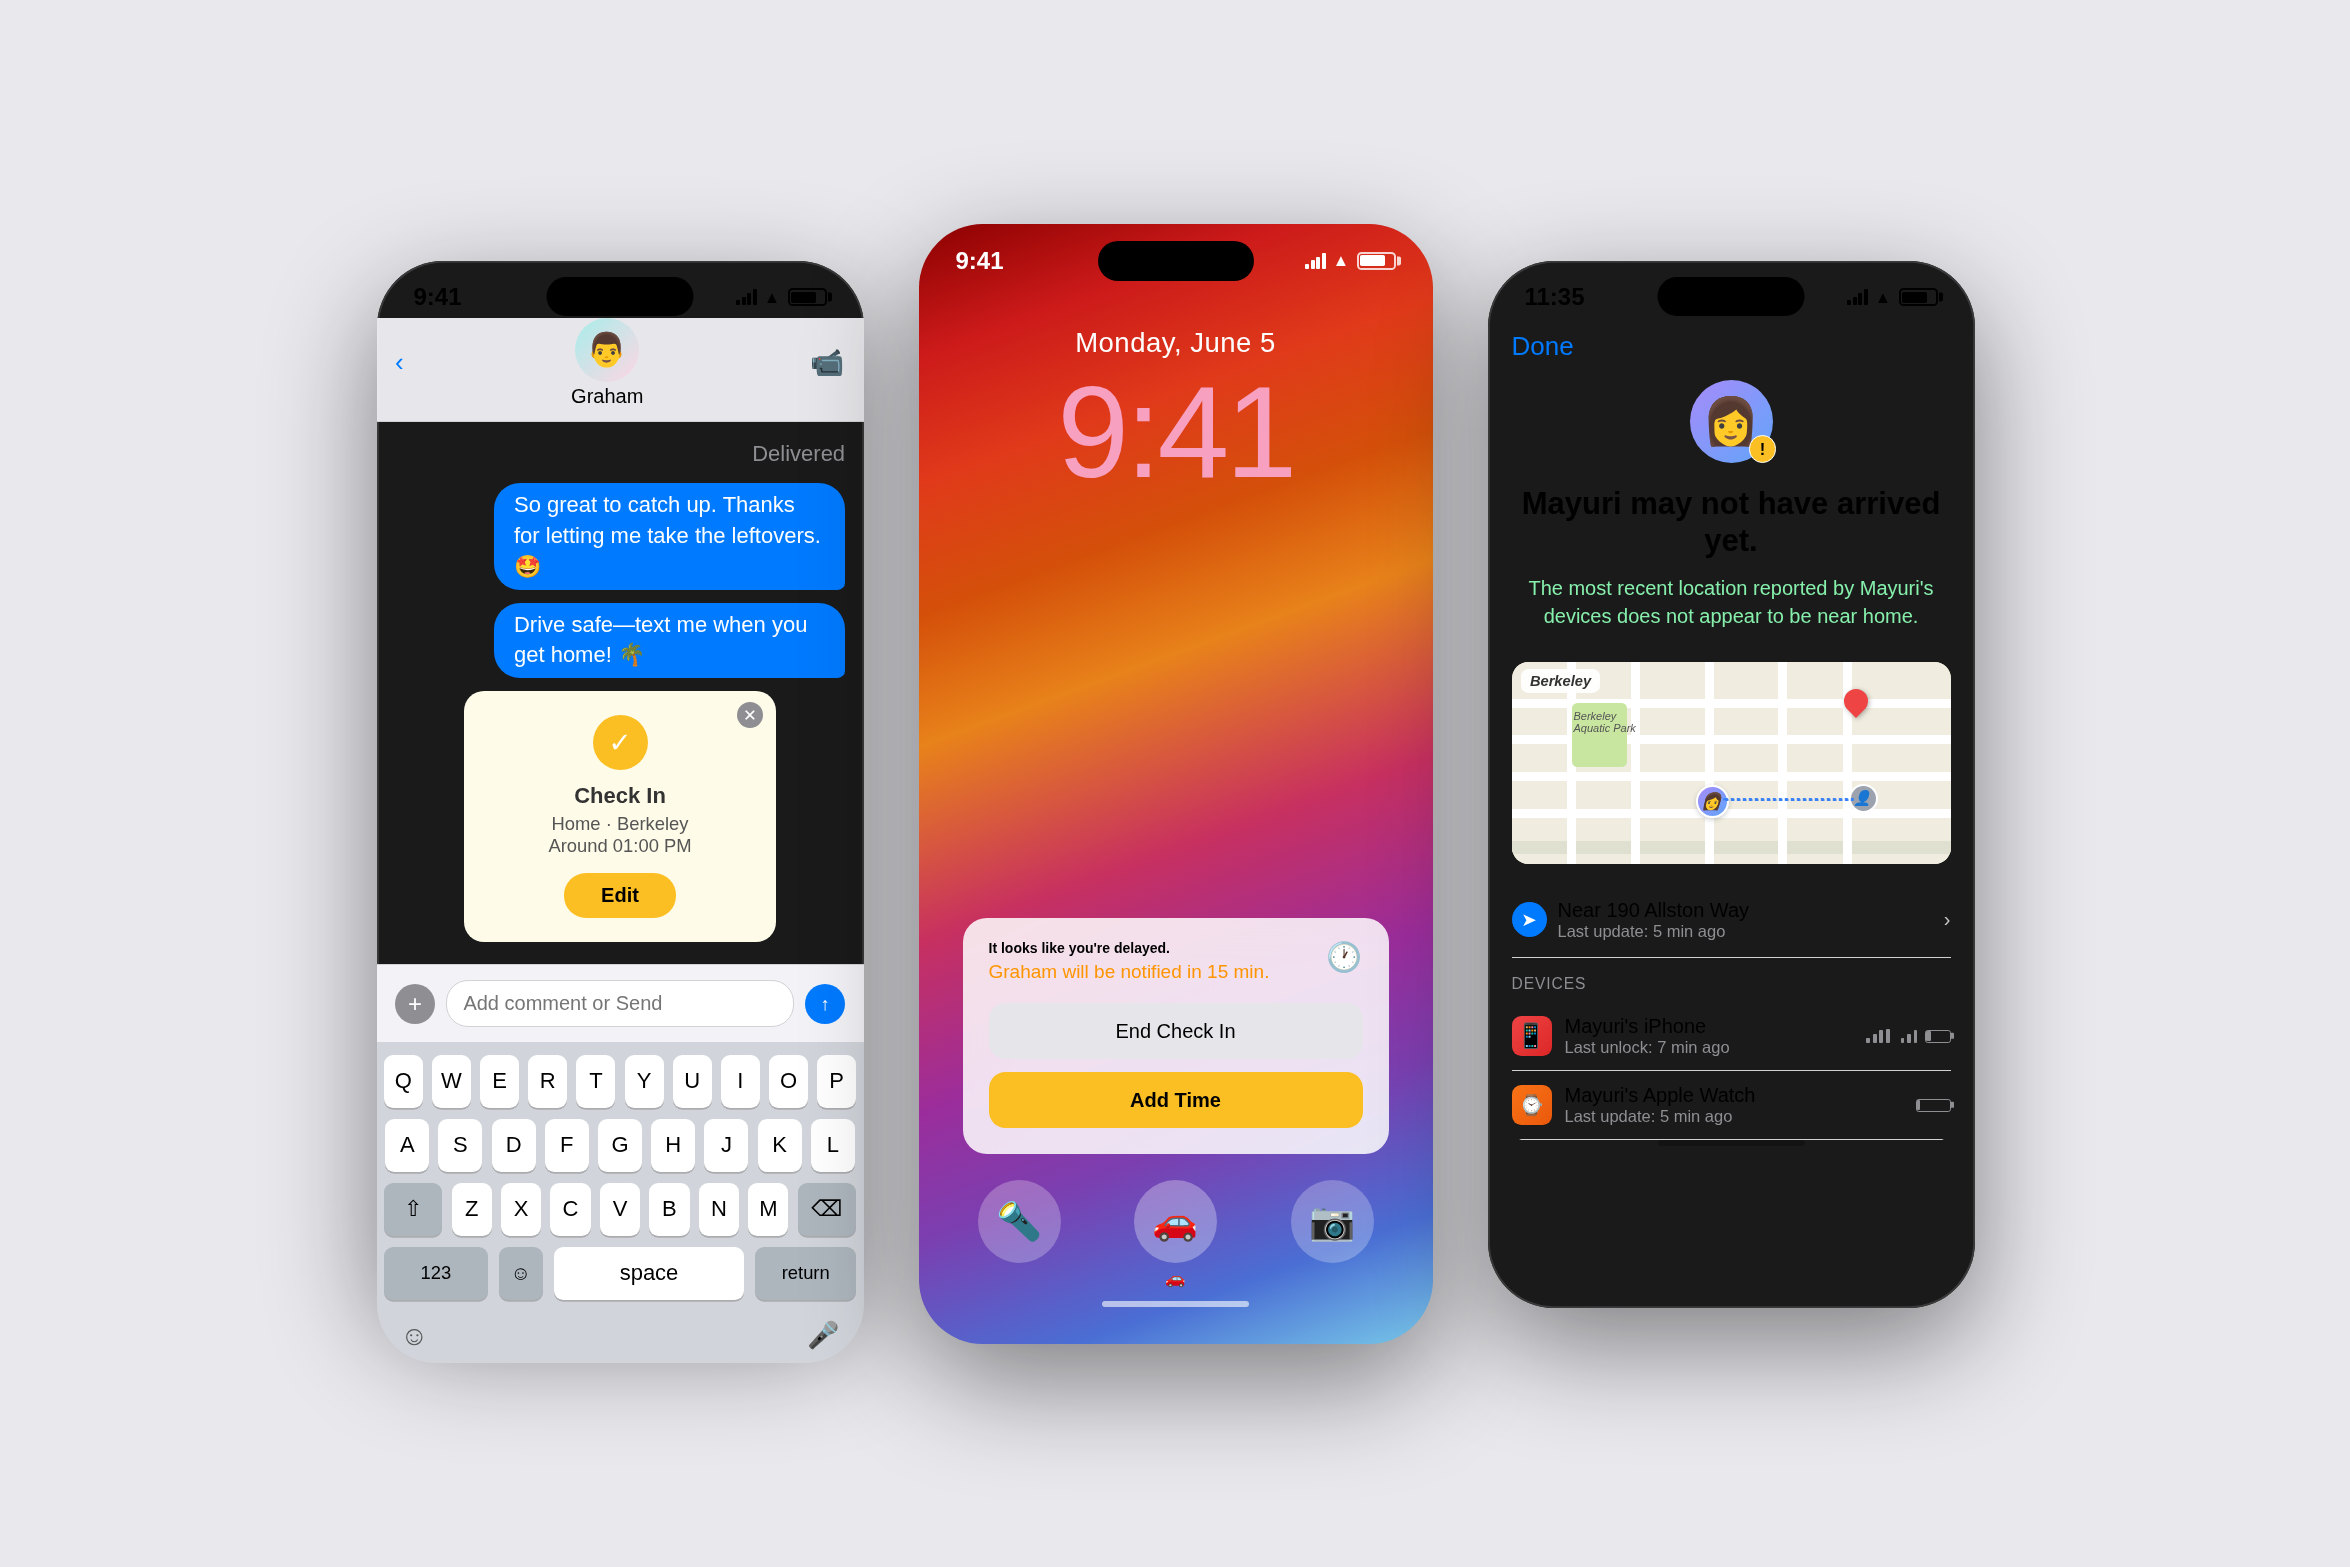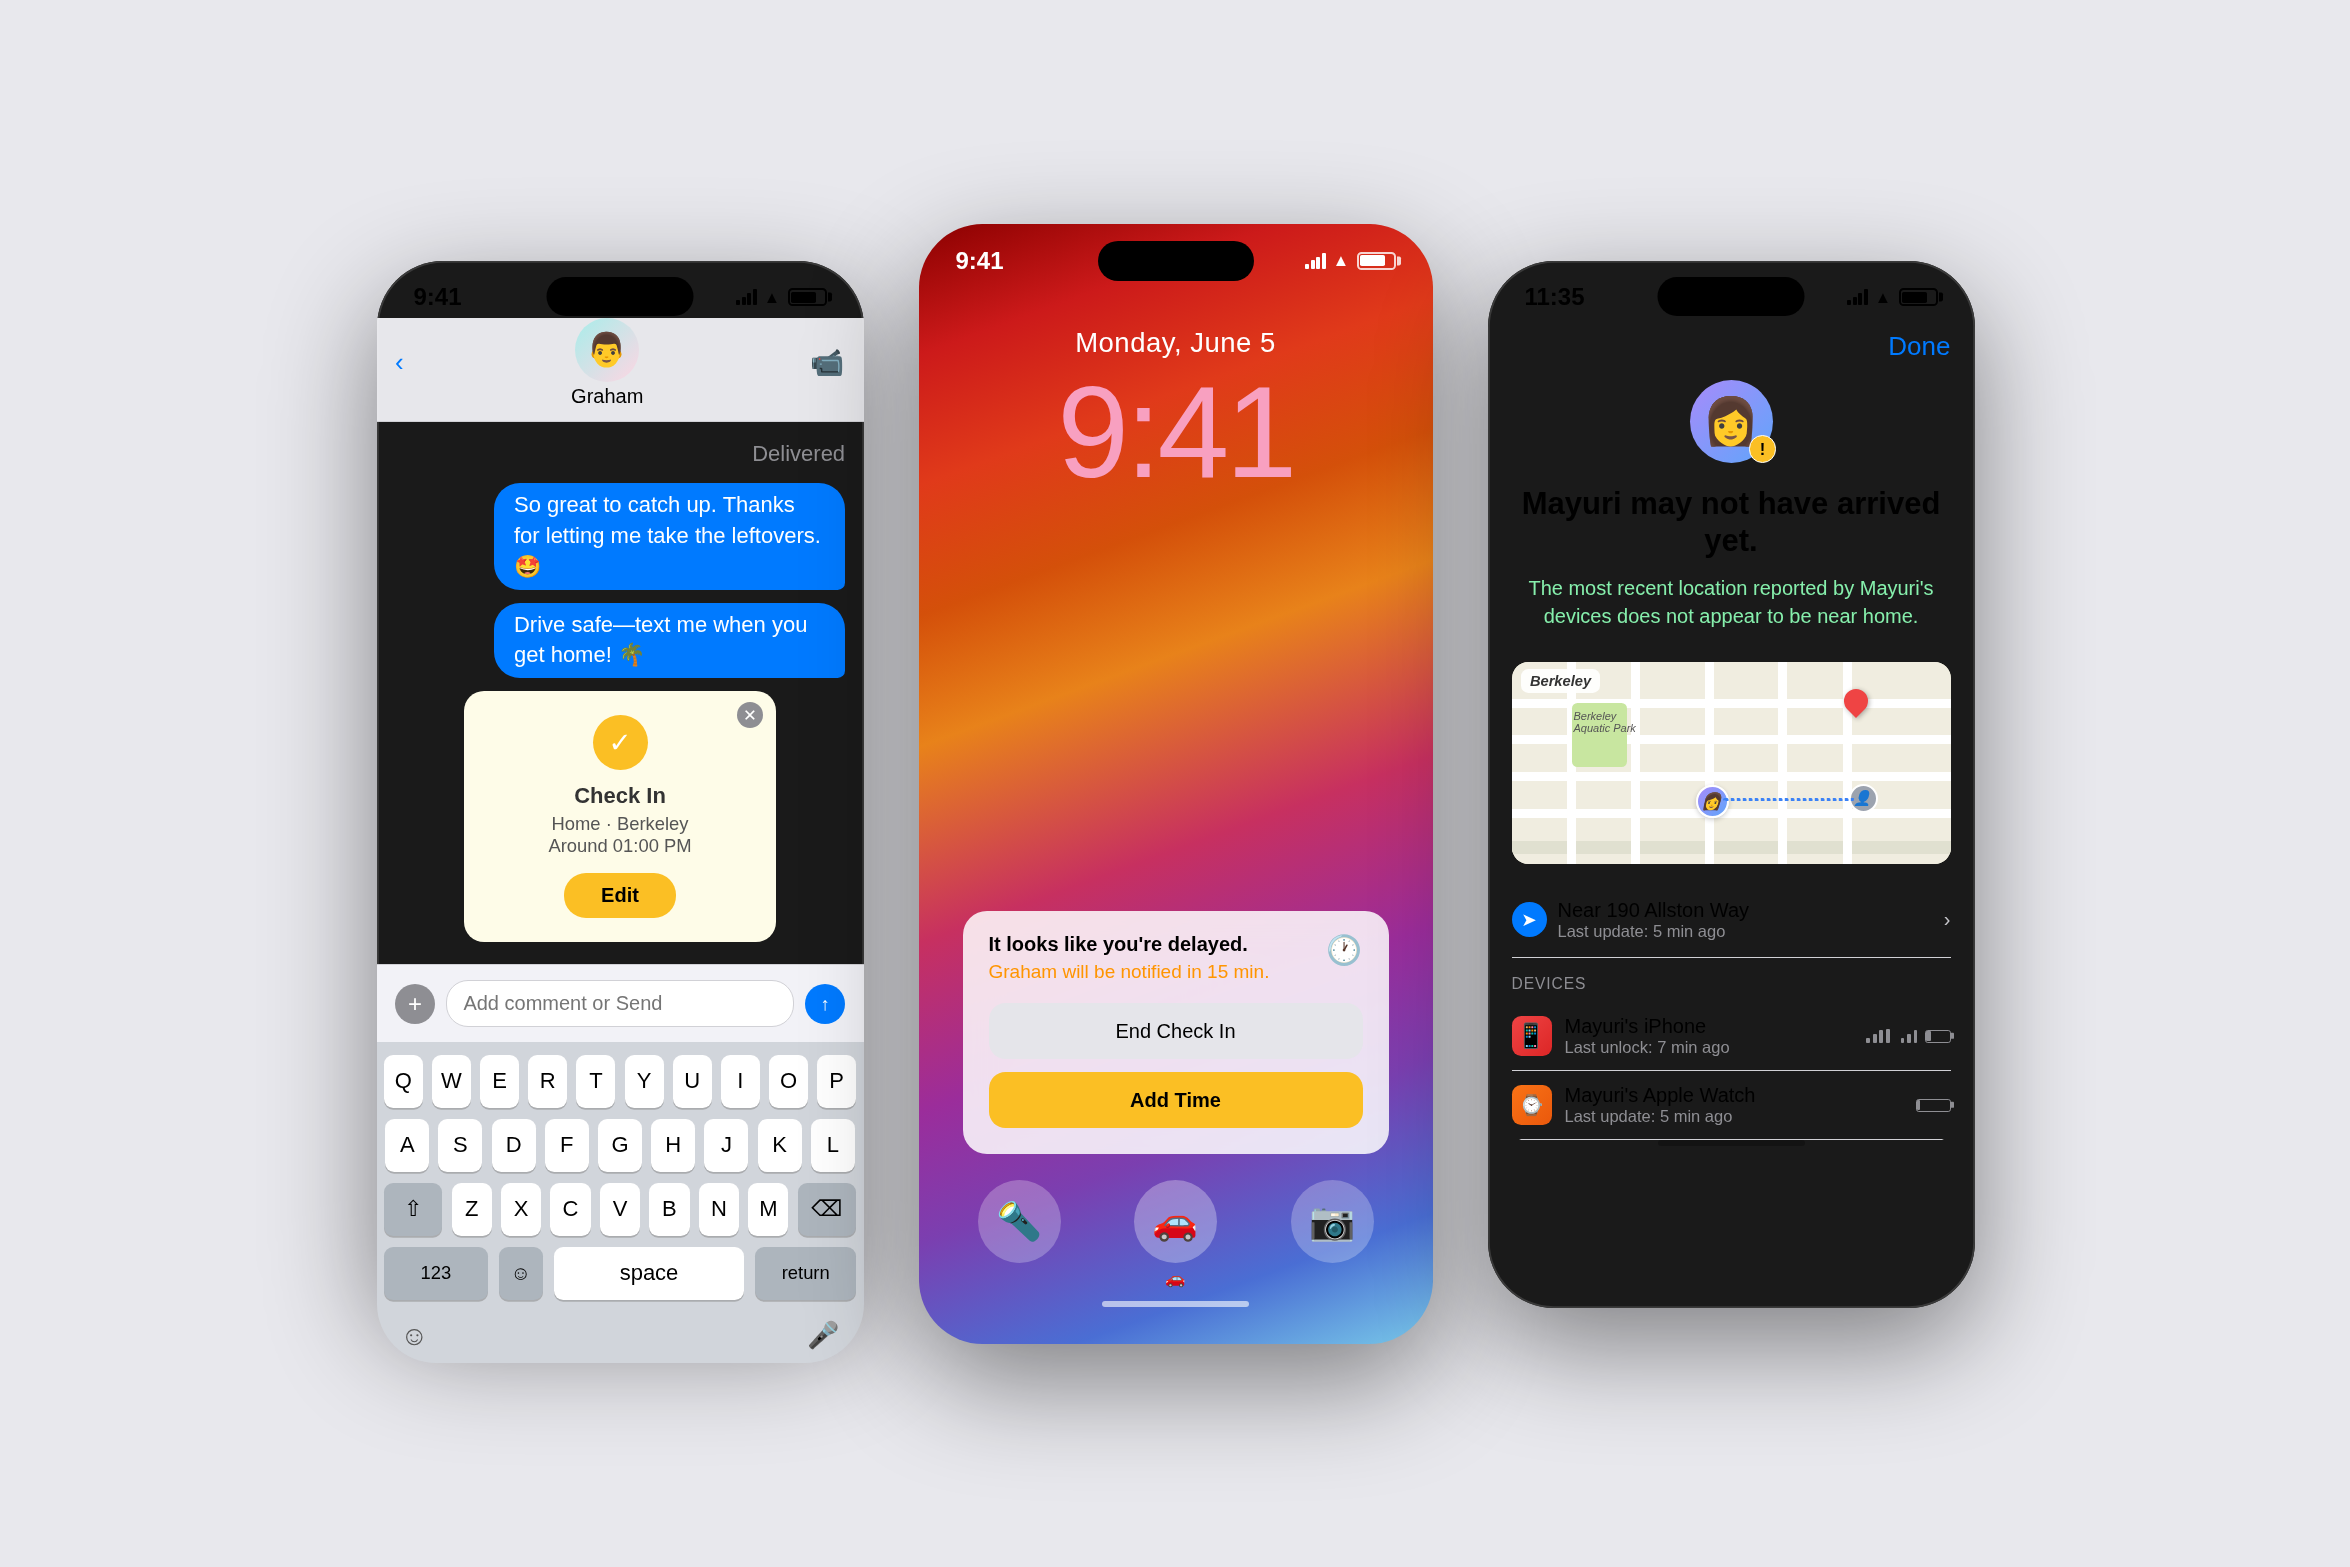--- a/index.html
+++ b/index.html
@@ -306,21 +306,21 @@
       color: #fff;
     }
     .lock-notification {
       background: rgba(255,255,255,0.85);
       backdrop-filter: blur(18.4px);
       border-radius: 24px;
       margin: 0 22px;
       padding: 22px 26px 26px;
     }
     .lock-notif-title {
-      font-size: 20px;
+      font-size: 14px;
       font-weight: 600;
       color: #000;
       margin-bottom: 5.5px;
     }
     .lock-notif-sub {
       font-size: 19px;
       color: #ff9500;
       margin-bottom: 20px;
     }
     .lock-notif-btns {
@@ -355,21 +355,21 @@
       margin: 13px auto 0;
     }
     .home-indicator.dark {
       background: rgba(0,0,0,0.25);
     }
     .checkin-screen {
       padding: 0 24px;
     }
     .checkin-header {
       display: flex;
-      justify-content: flex-end;
+      justify-content: flex-start;
       padding: 13px 0 18.4px;
     }
     .done-btn {
       color: #007aff;
       font-size: 26px;
       font-weight: 500;
     }
     .avatar-alert {
       position: relative;
       width: 83px;

